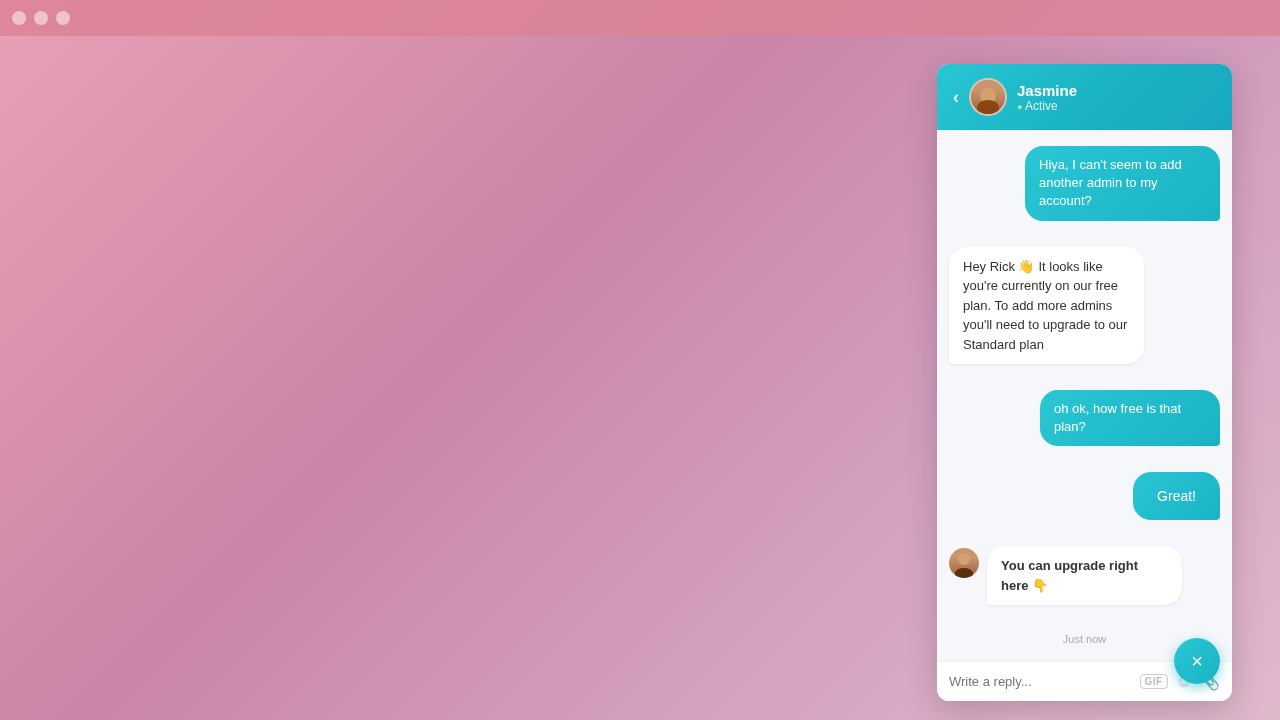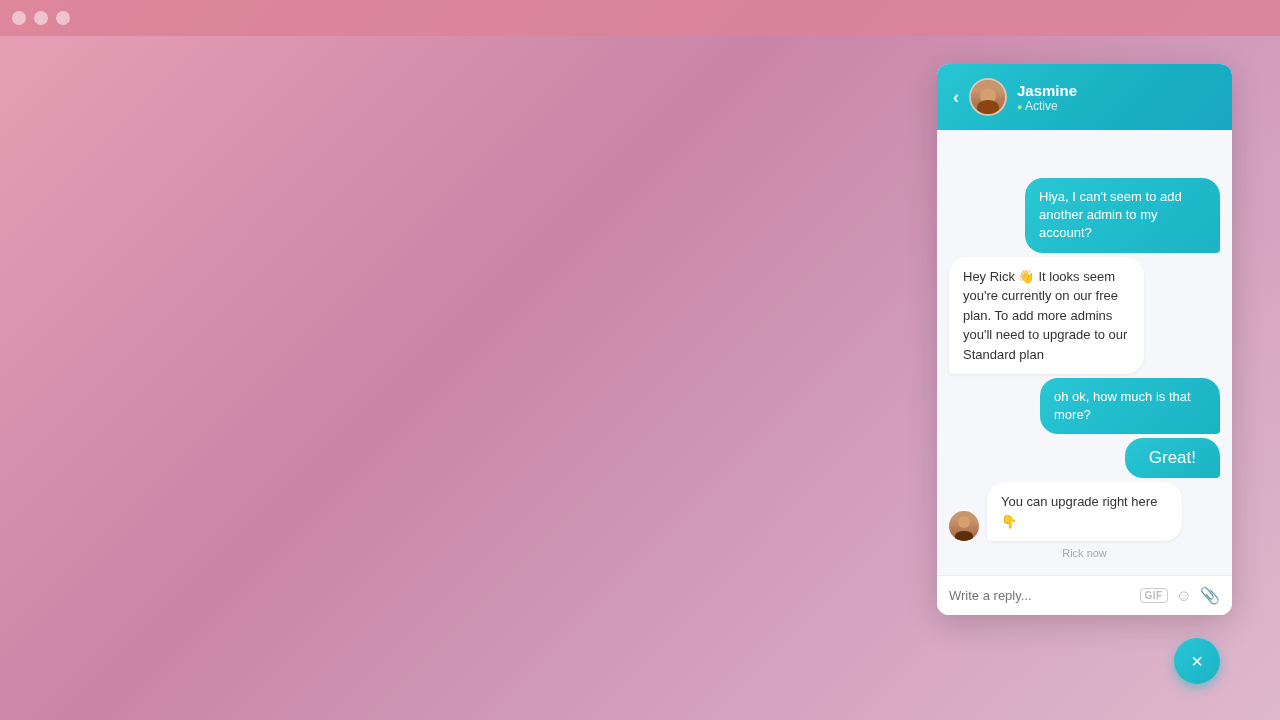--- a/index.html
+++ b/index.html
@@ -125,24 +125,23 @@
       color: #a0f0a0;
       font-size: 9px;
     }
 
     
     .chat-messages {
       flex: 1;
       padding: 16px 12px;
       display: flex;
       flex-direction: column;
-      gap: 4px;
+      gap: 26px;
       background: #f5f7fa;
       overflow-y: auto;
-      margin-top: 32px;
     }
 
     
     .bubble-user {
       align-self: flex-end;
       background: linear-gradient(135deg, #29c6d4, #1ab3c4);
       color: white;
       border-radius: 18px 18px 4px 18px;
       padding: 10px 14px;
       font-size: 13px;
@@ -172,32 +171,33 @@
       max-width: 180px;
       line-height: 1.4;
     }
 
     
     .bubble-great {
       align-self: flex-end;
       background: linear-gradient(135deg, #29c6d4, #1ab3c4);
       color: white;
       border-radius: 18px 18px 4px 18px;
-      padding: 10px 24px;
-      font-size: 17px;
+      padding: 16px 24px;
+      font-size: 14px;
       font-weight: 500;
       cursor: pointer;
       display: inline-block;
     }
 
     
     .agent-message-row {
       display: flex;
-      align-items: flex-end;
+      align-items: flex-start;
       gap: 8px;
+      font-weight: bold;
     }
 
     .agent-small-avatar {
       width: 30px;
       height: 30px;
       border-radius: 50%;
       background: linear-gradient(180deg, #c8956c 30%, #a06040 100%);
       flex-shrink: 0;
       margin-top: 2px;
       position: relative;
@@ -314,34 +314,34 @@
     <div class="chat-header-info">
       <div class="chat-header-name">Jasmine</div>
       <div class="chat-header-status">Active</div>
     </div>
   </div>
 
   <div class="chat-messages">
 
     <div class="bubble-user">Hiya, I can't seem to add another admin to my account?</div>
 
-    <div class="bubble-agent">Hey Rick 👋 It looks seem you're currently on our free plan. To add more admins you'll need to upgrade to our Standard plan</div>
-
-    <div class="bubble-user-small">oh ok, how much is that more?</div>
+    <div class="bubble-agent">Hey Rick 👋 It looks like you're currently on our free plan. To add more admins you'll need to upgrade to our Standard plan</div>
+
+    <div class="bubble-user-small">oh ok, how free is that plan?</div>
 
 
 
     <div class="bubble-great">Great!</div>
 
     <div class="agent-message-row">
       <div class="agent-small-avatar"></div>
       <div class="bubble-agent">You can upgrade right here 👇</div>
     </div>
 
-    <div class="timestamp">Rick now</div>
+    <div class="timestamp">Just now</div>
 
   </div>
 
   <div class="chat-input-area">
     <input class="chat-input" type="text" placeholder="Write a reply..." style="">
     <div class="input-icons">
       <span class="gif-badge">GIF</span>
       <span class="input-icon">☺</span>
       <span class="input-icon">📎</span>
     </div>

